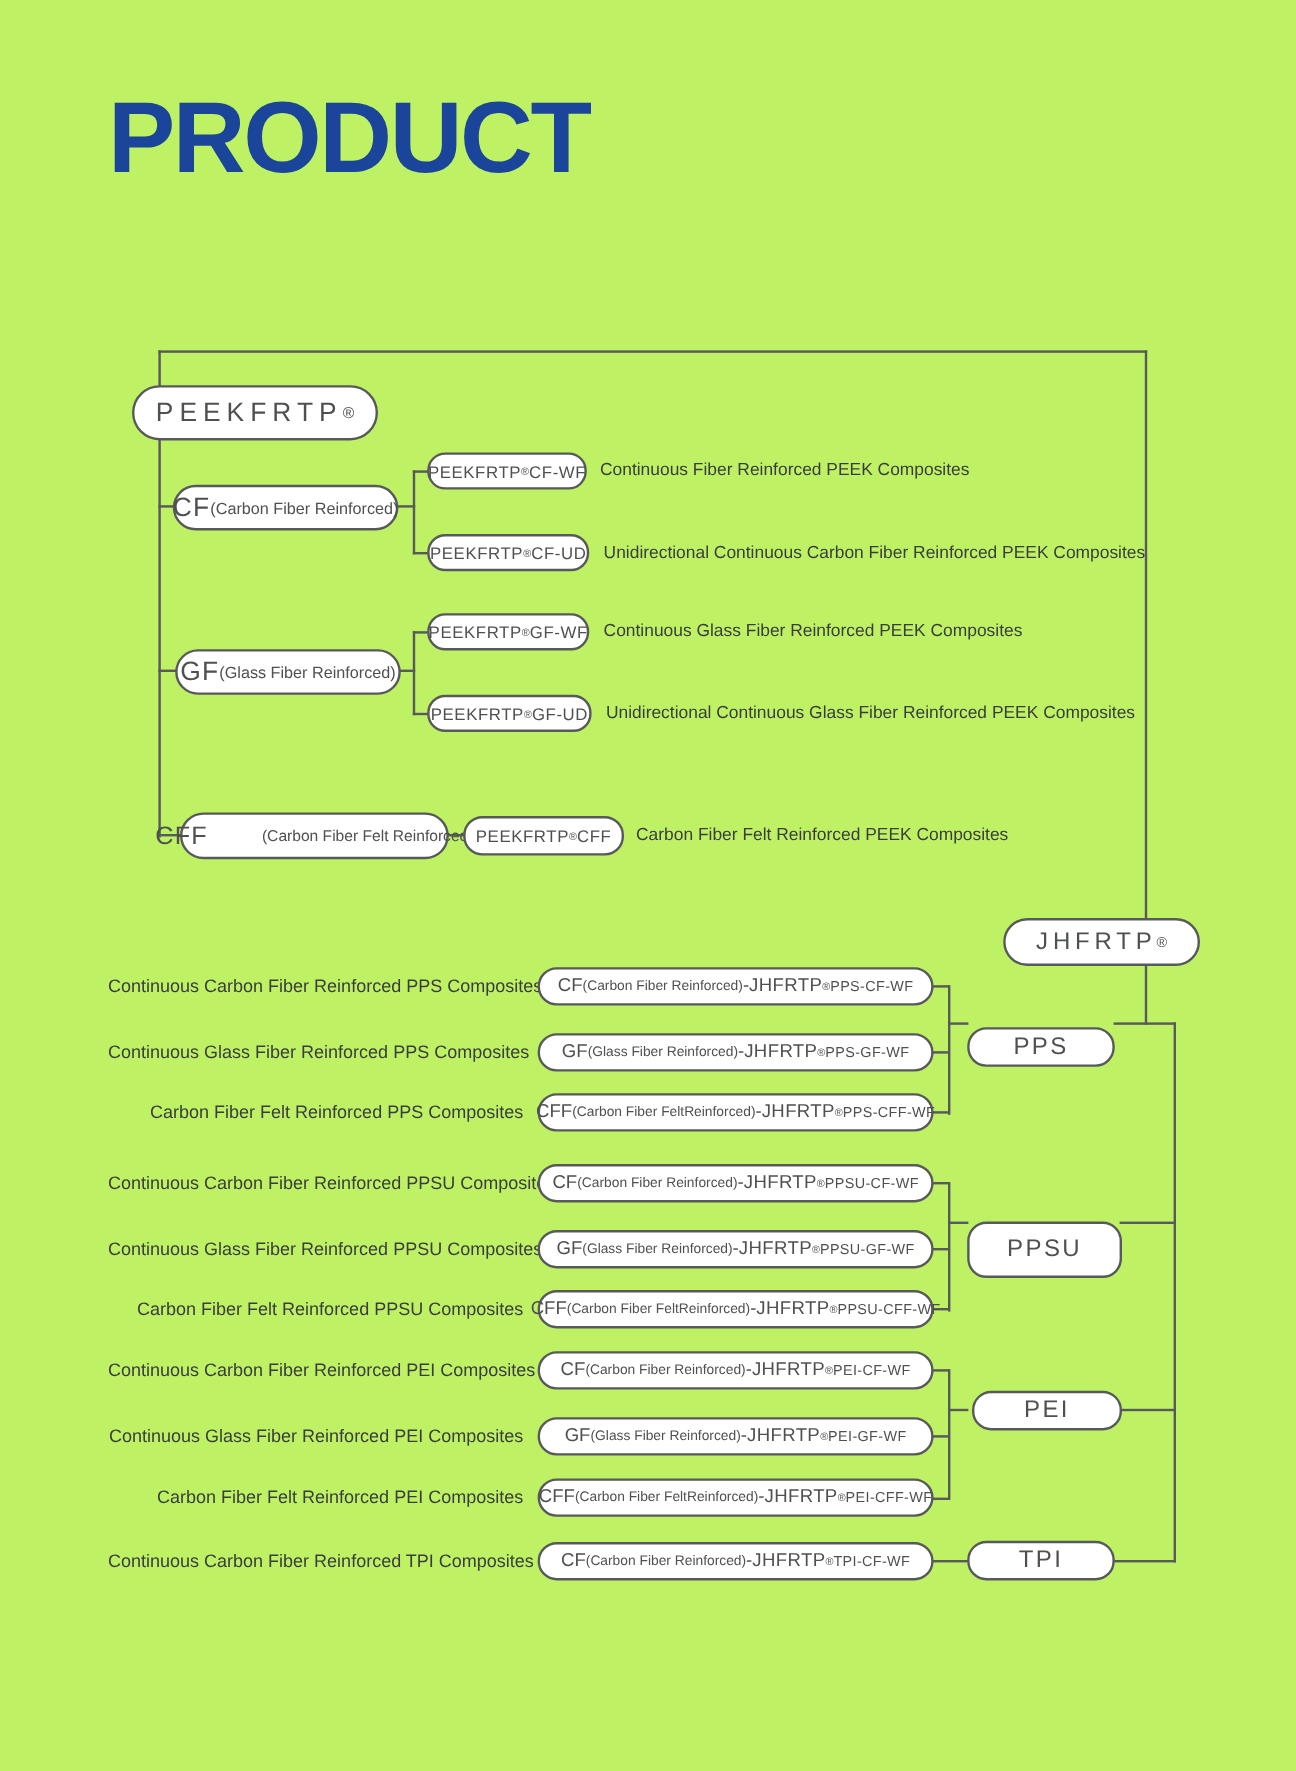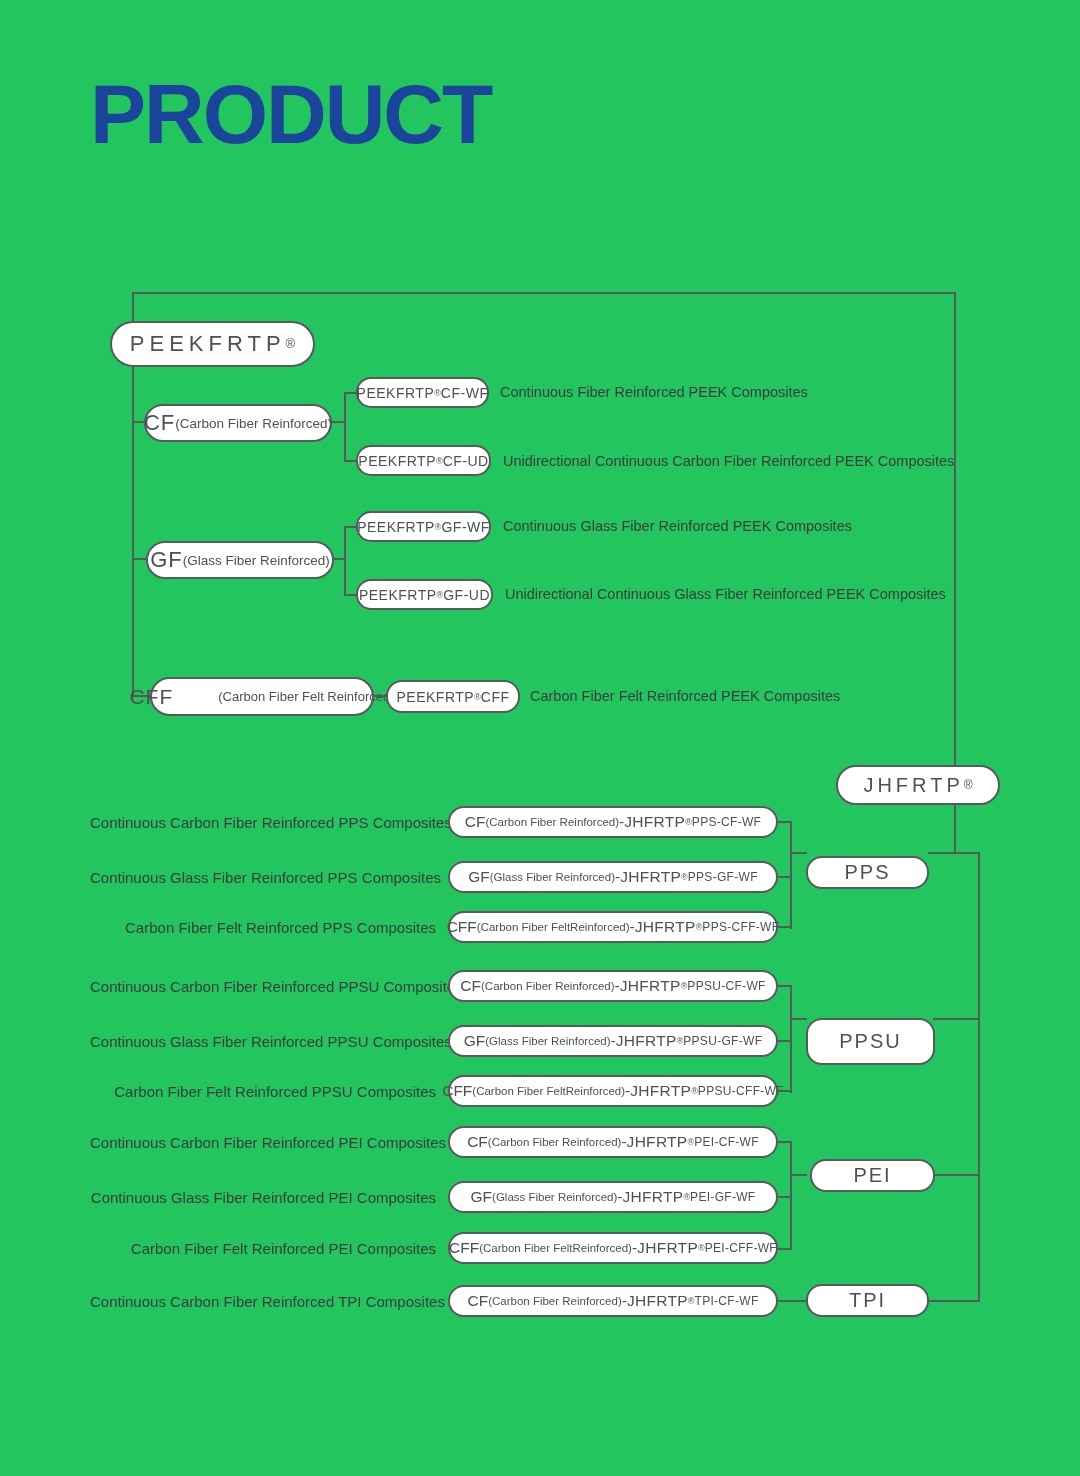--- a/index.html
+++ b/index.html
@@ -1,16 +1,16 @@
 <!DOCTYPE html>
 <html><head>
 <meta charset="utf-8">
 <style>
   html,body{margin:0;padding:0;background:#ffffff;font-family:"Liberation Sans",sans-serif;}
-  .canvas{position:relative;width:1080px;height:1476px;background:#22c55e;overflow:hidden;}
+  .canvas{position:relative;width:1080px;height:1476px;background:#bef264;overflow:hidden;}
 
   .title{position:absolute;left:90px;top:74px;color:#1a459a;font-size:84px;font-weight:800;
          letter-spacing:-2px;line-height:80px;}
 
   .line{position:absolute;background:#58595b;}
 
   .pill{position:absolute;background:#fff;border:2px solid #58595b;box-sizing:border-box;
         display:flex;align-items:center;justify-content:center;white-space:nowrap;color:#4f5052;}
   .r23{border-radius:23px}.r20{border-radius:20px}.r19{border-radius:19px}
   .r16{border-radius:16px}.r15{border-radius:15px}

